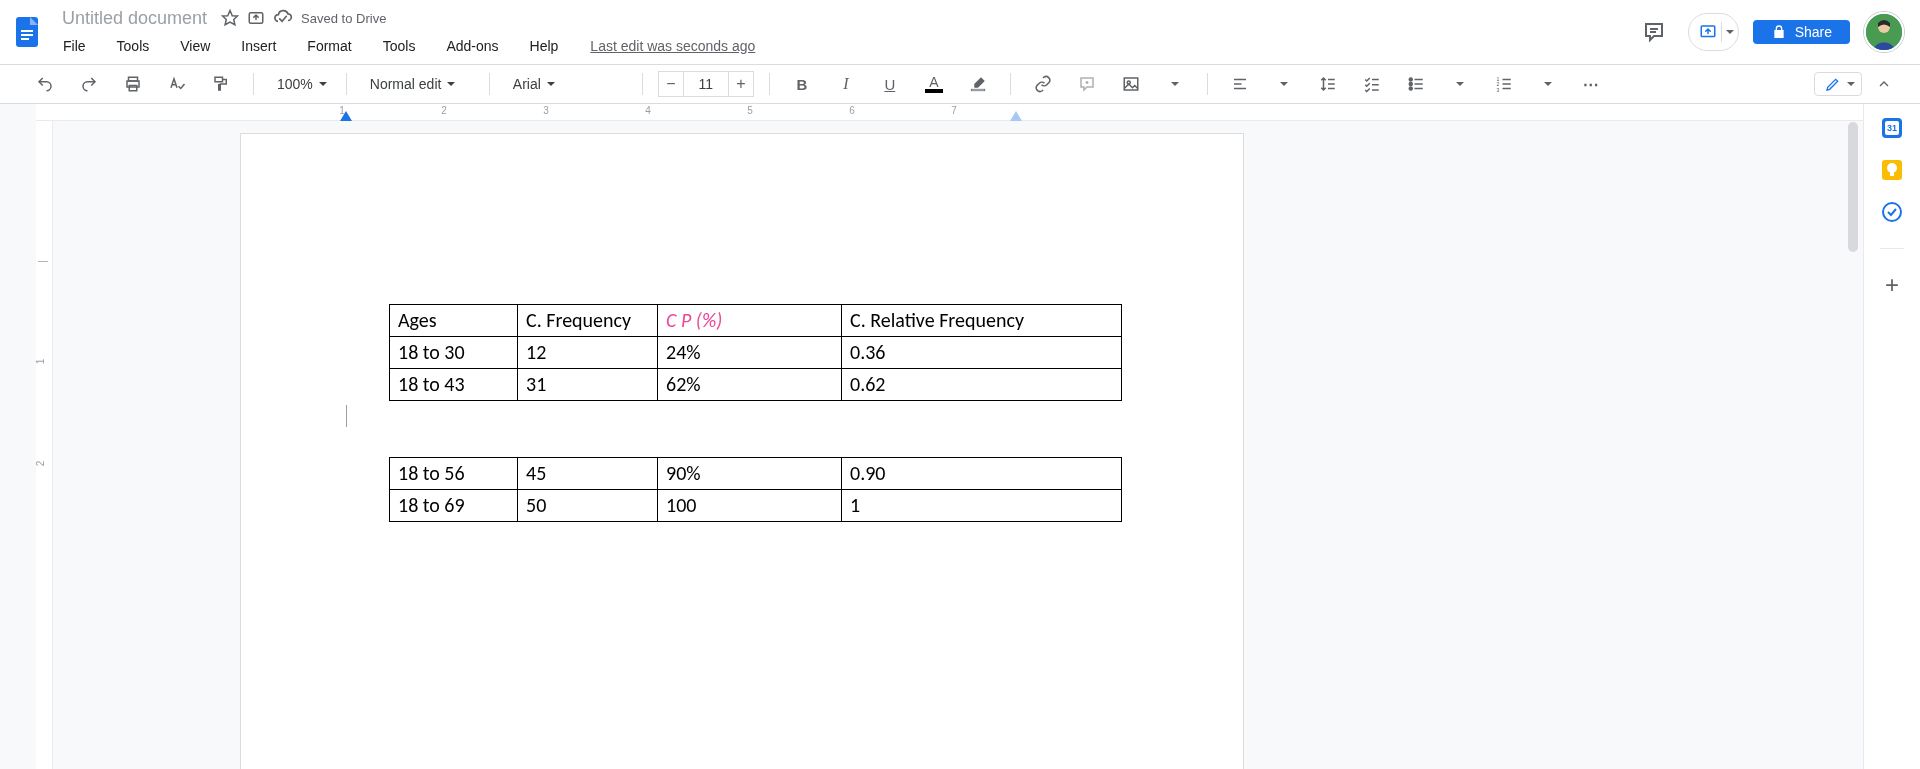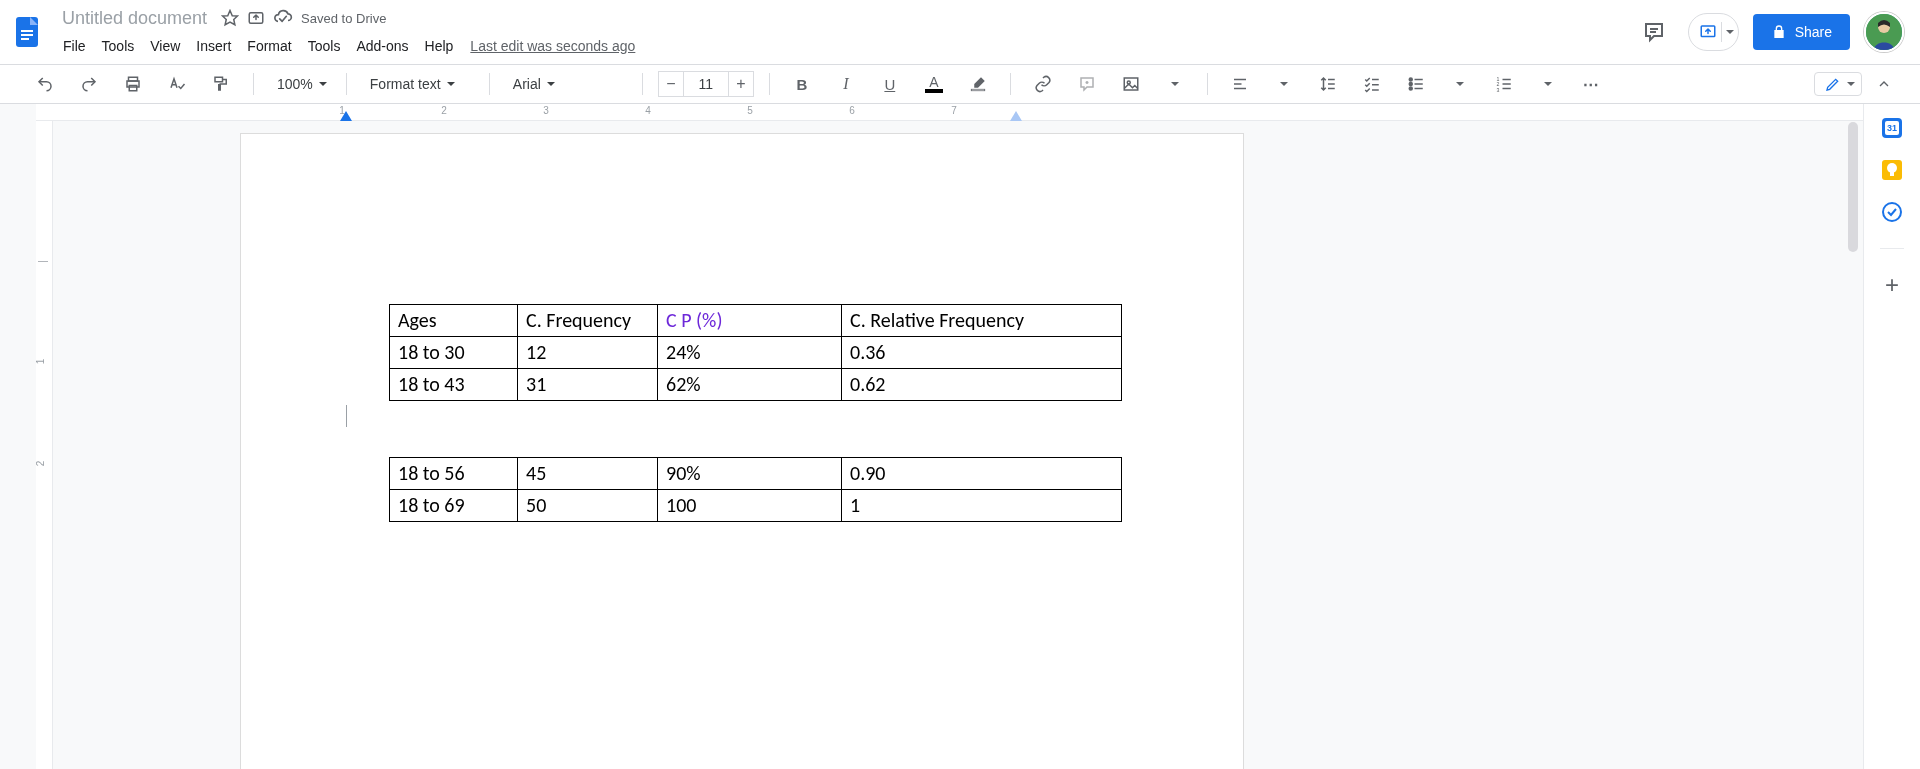--- a/index.html
+++ b/index.html
@@ -16,27 +16,27 @@
   html,body{margin:0;padding:0;font-family:Arial,Helvetica,sans-serif;background:var(--page-bg);height:100%;width:100%;overflow:hidden;}
   
   .top-area{background:#fff;}
   .titlebar{display:flex;align-items:center;height:64px;padding-left:8px;padding-right:16px;}
   .docs-logo{width:40px;height:40px;display:flex;align-items:center;justify-content:center;margin-right:8px;}
   .title-zone{display:flex;flex-direction:column;flex:1;min-width:0;}
   .title-line{display:flex;align-items:center;gap:8px;height:28px;}
   .doc-title{font-size:18px;color:var(--titlebar-grey);padding:2px 6px;border-radius:4px;}
   .title-icon{color:var(--grey-text);display:inline-flex;align-items:center;}
   .saved-text{font-size:13px;color:var(--grey-text);}
-  .menubar{display:flex;align-items:center;gap:2px;height:28px;}
+  .menubar{display:flex;align-items:center;gap:17px;height:28px;}
   .menubar-item{font-size:14px;color:var(--menu-text);padding:4px 7px;border-radius:4px;cursor:pointer;}
   .last-edit{font-size:14px;color:var(--grey-text);text-decoration:underline;padding-left:8px;cursor:pointer;}
   .titlebar-right{display:flex;align-items:center;gap:14px;}
   .comments-icon{display:flex;align-items:center;justify-content:center;width:40px;height:40px;border-radius:50%;cursor:pointer;color:var(--grey-text);}
   .present-btn{display:flex;align-items:center;border:1px solid var(--border);border-radius:24px;height:36px;padding:0 4px 0 10px;cursor:pointer;color:var(--grey-text);gap:4px;}
-  .share-btn{display:flex;align-items:center;background:var(--blue);color:#fff;border-radius:4px;height:36px;padding:0 18px;gap:8px;font-size:14px;font-weight:500;cursor:pointer;}
+  .share-btn{display:flex;align-items:center;background:var(--blue);color:#fff;border-radius:4px;height:24px;padding:0 18px;gap:8px;font-size:14px;font-weight:500;cursor:pointer;}
   .avatar{width:36px;height:36px;border-radius:50%;background:linear-gradient(135deg,#3b7 0%, #29a 100%);cursor:pointer;border:2px solid #fff;box-shadow:0 0 0 1px #ccc;display:flex;align-items:center;justify-content:center;color:#fff;font-size:13px;font-weight:bold;overflow:hidden;}
   .avatar svg{width:100%;height:100%;}
   
   .toolbar{display:flex;align-items:center;height:38px;border-top:1px solid var(--toolbar-border);border-bottom:1px solid var(--toolbar-border);padding:0 22px 0 28px;background:#fff;gap:10px;}
   .tb-btn{min-width:28px;height:28px;display:flex;align-items:center;justify-content:center;border-radius:2px;color:var(--grey-text);cursor:pointer;padding:0 3px;}
   .tb-sep{width:1px;height:22px;background:var(--toolbar-border);margin:0 5px;}
   .tb-select{display:flex;align-items:center;gap:6px;height:28px;padding:0 4px 0 8px;border-radius:2px;color:#3c4043;font-size:14px;cursor:pointer;}
   .tb-combo{display:flex;align-items:center;}
   .tb-input{width:40px;height:22px;text-align:center;font-size:14px;color:#3c4043;border:1px solid var(--toolbar-border);background:#fff;}
   .tb-stepbtn{width:24px;height:24px;border:1px solid var(--toolbar-border);display:flex;align-items:center;justify-content:center;color:var(--grey-text);cursor:pointer;background:#fff;}
@@ -57,21 +57,21 @@
   .hruler-inner{position:relative;margin-left:204px;width:1004px;height:100%;font-size:10px;color:#9aa0a6;}
   .hruler-inner .num{position:absolute;top:1px;transform:translateX(-50%);}
   .indent-marker{position:absolute;top:7px;}
   .page{width:1004px;min-height:1300px;background:#fff;margin:12px auto 40px 204px;border:1px solid #dcdcdc;box-shadow:0 0 0 rgba(0,0,0,0);position:relative;padding:170px 100px 100px 100px;box-sizing:border-box;}
   .doc-table{border-collapse:collapse;font-family:Calibri,Arial,sans-serif;font-size:20px;color:#000;table-layout:fixed;margin-left:48px;}
   .doc-table td{border:1.5px solid #000;padding:2px 8px 2px 8px;vertical-align:top;line-height:1.35;}
   .doc-table col.c1{width:128px;}
   .doc-table col.c2{width:140px;}
   .doc-table col.c3{width:184px;}
   .doc-table col.c4{width:280px;}
-  .cp-header{color:#6d28d9;}
+  .cp-header{color:#ec4899;font-style:italic;}
   .table-gap{height:56px;position:relative;}
   .cursor-bar{position:absolute;left:5px;top:4px;width:1px;height:22px;background:#9aa0a6;}
   
   .side-rail{width:56px;flex:none;border-left:1px solid var(--light-grey);background:#fff;display:flex;flex-direction:column;align-items:center;padding-top:14px;gap:22px;}
   .side-app{width:20px;height:20px;border-radius:4px;cursor:pointer;}
   .side-plus{color:#5f6368;font-size:24px;font-weight:300;cursor:pointer;}
   .scroll-indicator{position:absolute;right:5px;top:18px;width:10px;height:130px;background:#d9d9dd;border-radius:6px;}
   
   .caret{width:0;height:0;border-left:4px solid transparent;border-right:4px solid transparent;border-top:4px solid currentColor;}
   svg{display:block;}
@@ -189,21 +189,21 @@
           <path d="M14 6h5v6h-8v8h-2v-8"></path>
         </svg>
       </div>
     <div class="tb-sep"></div>
     <div class="tb-select">
         <span>100%</span>
         <span class="caret"></span>
       </div>
     <div class="tb-sep"></div>
     <div class="tb-select" style="min-width:100px;">
-        <span>Format text</span>
+        <span>Normal edit</span>
         <span class="caret"></span>
       </div>
     <div class="tb-sep"></div>
     <div class="tb-select" style="min-width:110px;">
         <span>Arial</span>
         <span class="caret"></span>
       </div>
     <div class="tb-sep"></div>
     <div class="tb-combo">
       <div class="tb-stepbtn">−</div>

